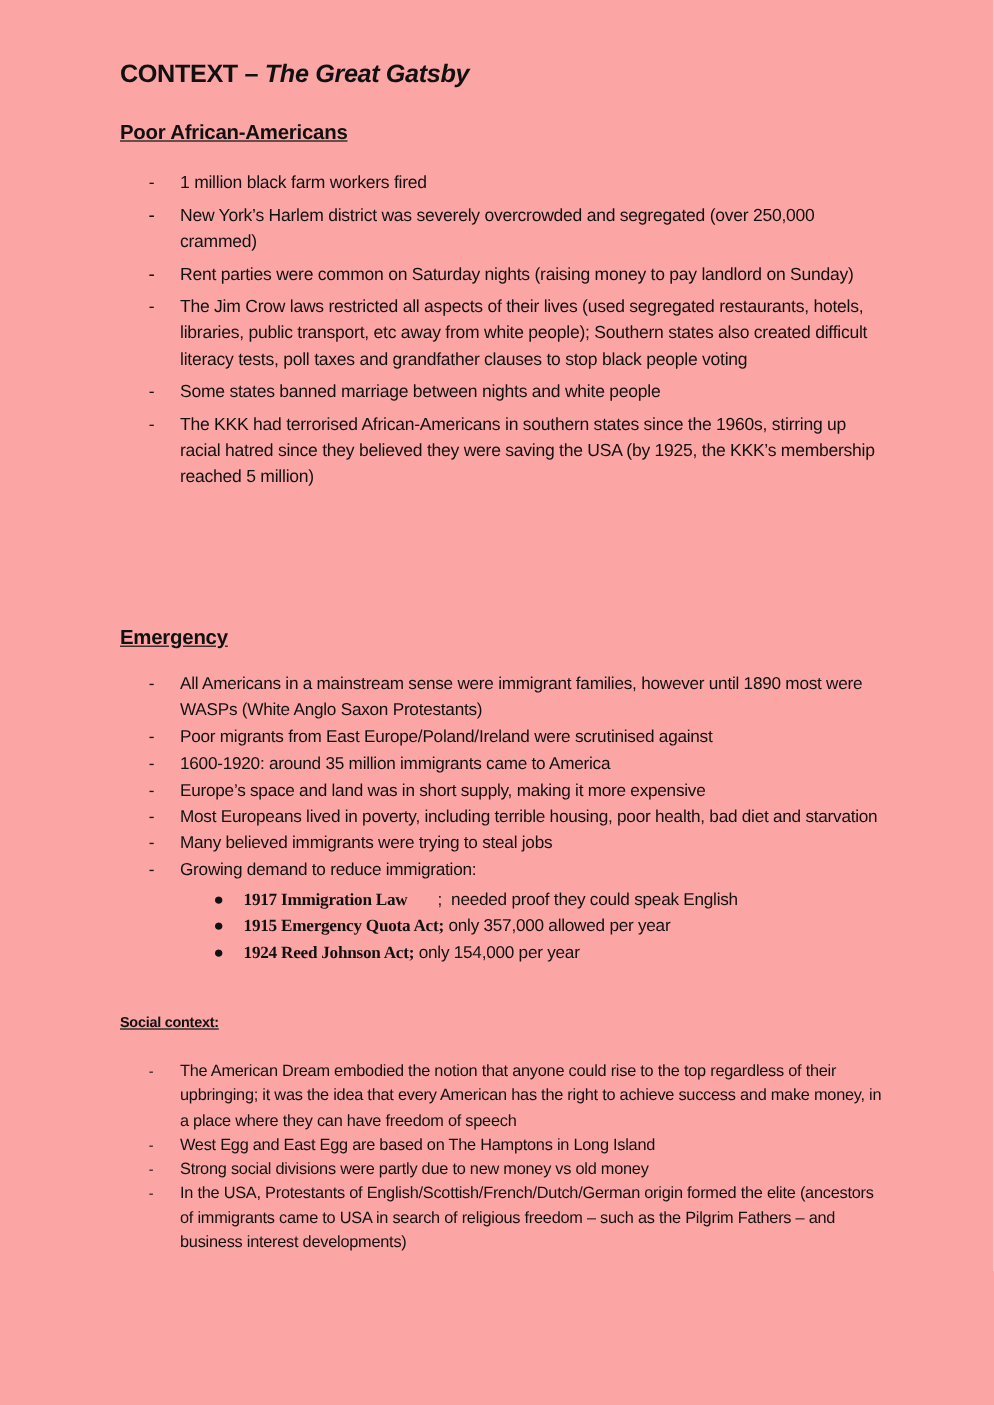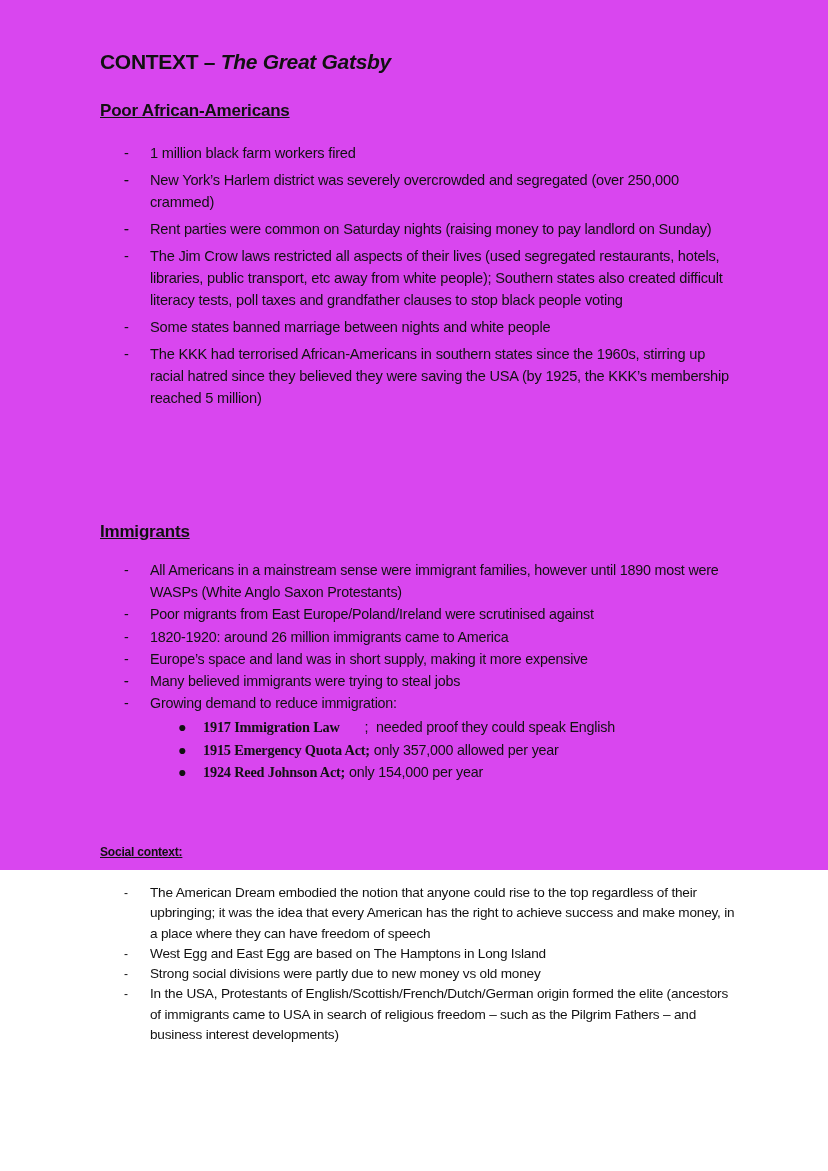--- a/index.html
+++ b/index.html
@@ -1,18 +1,18 @@
 <!DOCTYPE html>
 <html><head>
 <meta charset="utf-8">
 <style>
   html, body { margin: 0; padding: 0; background: #ffffff; }
   body { width: 828px; height: 1171px; position: relative; overflow: hidden;
          font-family: "Liberation Sans", "DejaVu Sans", sans-serif; color: #111; }
-  .page { position: absolute; left: 0; top: 0; width: 828px; height: 870px; background: #d946ef; }
+  .page { position: absolute; left: 0; top: 0; width: 828px; height: 1171px; background: #fca5a5; }
   .title { position: absolute; left: 100px; top: 50px; font-size: 21px; font-weight: bold; letter-spacing: -0.3px; }
   .title .it { font-style: italic; }
   .h2 { position: absolute; left: 100px; font-size: 17px; font-weight: bold; text-decoration: underline; letter-spacing: -0.2px; }
   .h2.big { font-size: 12px; }
   ul.dash { position: absolute; left: 100px; margin: 0; padding: 0; list-style: none; width: 640px; }
   ul.dash li { position: relative; padding-left: 50px; font-size: 14.6px; line-height: 22px; letter-spacing: -0.2px; }
   ul.dash li .dash-mark { position: absolute; left: 24px; top: 0; }
   ul.s1 li { margin-bottom: 5px; }
   ul.s2 li { font-size: 14.3px; line-height: 22.2px; }
   ul.s3 li { font-size: 13.6px; line-height: 20.3px; }
@@ -34,27 +34,27 @@
     <li><span class="dash-mark">-</span><span>1 million black farm workers fired</span></li>
     <li><span class="dash-mark">-</span></li>
     <li><span class="dash-mark">-</span><span>New York’s Harlem district was severely overcrowded and segregated (over 250,000 crammed)</span></li>
     <li><span class="dash-mark">-</span></li>
     <li><span class="dash-mark">-</span><span>Rent parties were common on Saturday nights (raising money to pay landlord on Sunday)</span></li>
     <li><span class="dash-mark">-</span><span>The Jim Crow laws restricted all aspects of their lives (used segregated restaurants, hotels, libraries, public transport, etc away from white people); Southern states also created difficult literacy tests, poll taxes and grandfather clauses to stop black people voting</span></li>
     <li><span class="dash-mark">-</span><span>Some states banned marriage between nights and white people</span></li>
     <li><span class="dash-mark">-</span><span>The KKK had terrorised African-Americans in southern states since the 1960s, stirring up racial hatred since they believed they were saving the USA (by 1925, the KKK’s membership reached 5 million)</span></li>
   </ul>
 
-  <div class="h2" style="top:522px;">Immigrants</div>
+  <div class="h2" style="top:522px;">Emergency</div>
   <ul class="dash s2" style="top:559px;">
     <li><span class="dash-mark">-</span><span>All Americans in a mainstream sense were immigrant families, however until 1890 most were WASPs (White Anglo Saxon Protestants)</span></li>
     <li><span class="dash-mark">-</span><span>Poor migrants from East Europe/Poland/Ireland were scrutinised against</span></li>
-    <li><span class="dash-mark">-</span><span>1820-1920: around 26 million immigrants came to America</span></li>
+    <li><span class="dash-mark">-</span><span>1600-1920: around 35 million immigrants came to America</span></li>
     <li><span class="dash-mark">-</span><span>Europe’s space and land was in short supply, making it more expensive</span></li>
-    <li><span class="dash-mark">-</span></li>
+    <li><span class="dash-mark">-</span><span>Most Europeans lived in poverty, including terrible housing, poor health, bad diet and starvation</span></li>
     <li><span class="dash-mark">-</span><span>Many believed immigrants were trying to steal jobs</span></li>
     <li><span class="dash-mark">-</span><span>Growing demand to reduce immigration:</span>
       <ul class="dot">
         <li><span class="dot-mark">●</span><b>1917 Immigration Law</b><span style="white-space:pre;margin-left:25px;">;  needed proof they could speak English</span></li>
         <li><span class="dot-mark">●</span><b>1915 Emergency Quota Act;</b><span style="white-space:pre;"> only 357,000 allowed per year</span></li>
         <li><span class="dot-mark">●</span><b>1924 Reed Johnson Act;</b><span style="white-space:pre;"> only 154,000 per year</span></li>
       </ul>
     </li>
   </ul>
 

